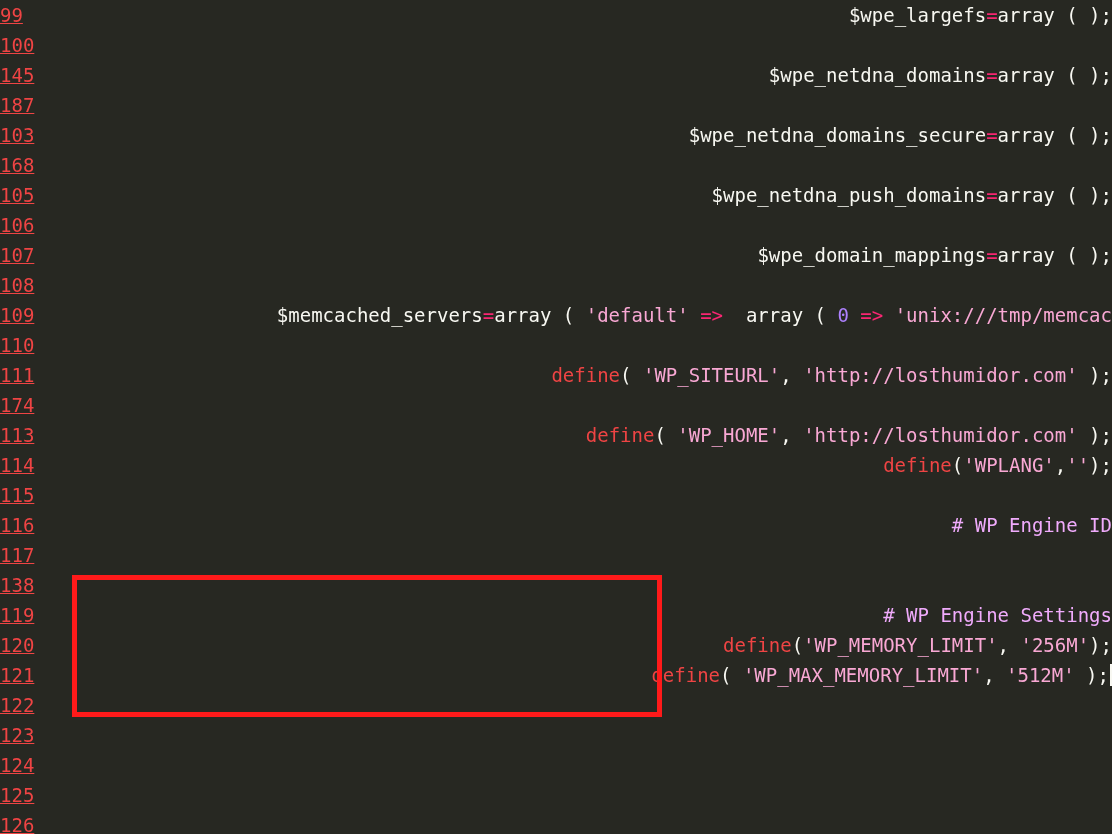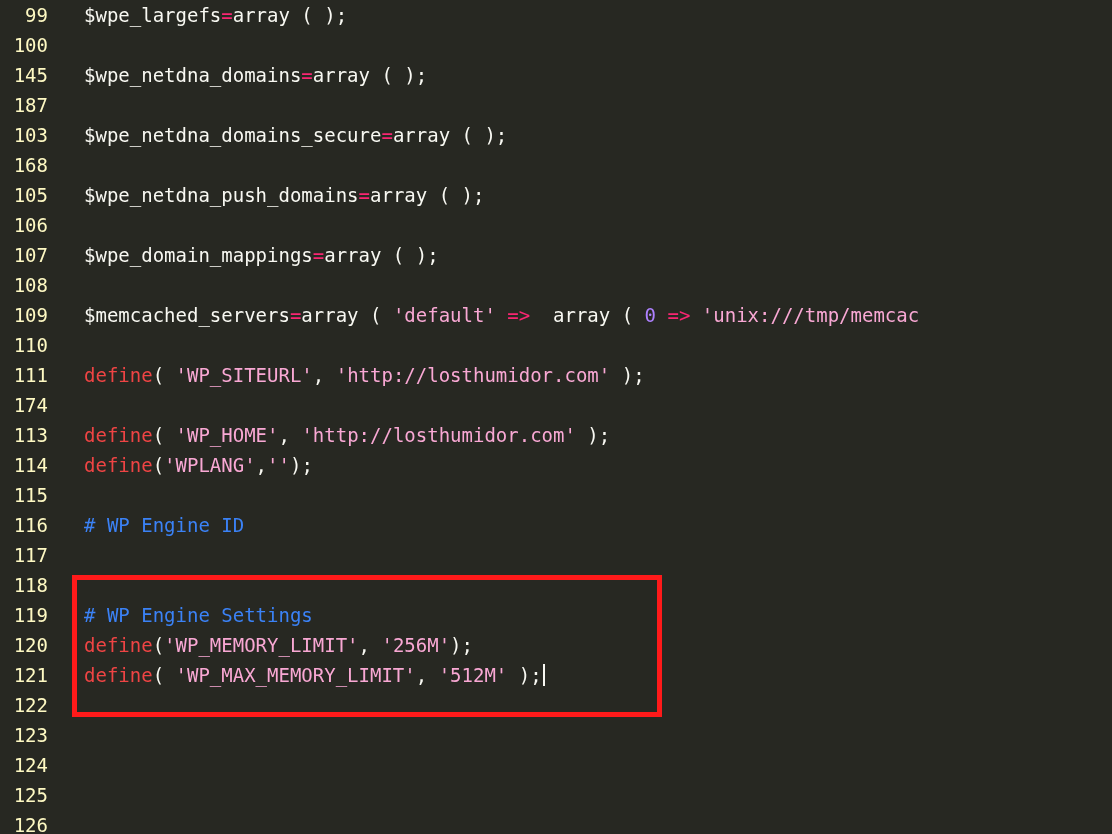--- a/index.html
+++ b/index.html
@@ -12,45 +12,46 @@
     color:#f8f8f2;
   }
   .editor{
     position:relative;
     display:flex;
     width:1112px;
     height:834px;
   }
   .gutter{
     width:66px;
-    text-align:right;
-    color:#fef9c3;
+    color:#ef4444;
     user-select:none;
     padding-top:0;
+    text-decoration:underline;
   }
   .gutter div{
     padding-right:18px;
     height:30px;
   }
   .code{
     flex:1;
     position:relative;
     padding-left:18px;
     white-space:pre;
     overflow:hidden;
+    text-align:right;
   }
   .code div.row{
     height:30px;
   }
   .tok-default{ color:#f8f8f2; }
   .tok-op{ color:#f92672; }
   .tok-func{ color:#ef4444; }
   .tok-string{ color:#f9a8d4; }
   .tok-number{ color:#ae81ff; }
-  .tok-comment{ color:#3b82f6; }
+  .tok-comment{ color:#f0abfc; }
   .annot{
     position:absolute;
     border:5px solid #ff1a1a;
     pointer-events:none;
   }
   .cursor{
     display:inline-block;
     width:2px;
     height:22px;
     background:#f8f8f2;
@@ -77,21 +78,21 @@
       <div>108</div>
       <div>109</div>
       <div>110</div>
       <div>111</div>
       <div>174</div>
       <div>113</div>
       <div>114</div>
       <div>115</div>
       <div>116</div>
       <div>117</div>
-      <div>118</div>
+      <div>138</div>
       <div>119</div>
       <div>120</div>
       <div>121</div>
       <div>122</div>
       <div>123</div>
       <div>124</div>
       <div>125</div>
       <div>126</div>
     </div>
   <div class="code"><div class="row"><span class="tok-default">$wpe_largefs</span><span class="tok-op">=</span><span class="tok-default">array ( );</span></div><div class="row"></div><div class="row"><span class="tok-default">$wpe_netdna_domains</span><span class="tok-op">=</span><span class="tok-default">array ( );</span></div><div class="row"></div><div class="row"><span class="tok-default">$wpe_netdna_domains_secure</span><span class="tok-op">=</span><span class="tok-default">array ( );</span></div><div class="row"></div><div class="row"><span class="tok-default">$wpe_netdna_push_domains</span><span class="tok-op">=</span><span class="tok-default">array ( );</span></div><div class="row"></div><div class="row"><span class="tok-default">$wpe_domain_mappings</span><span class="tok-op">=</span><span class="tok-default">array ( );</span></div><div class="row"></div><div class="row"><span class="tok-default">$memcached_servers</span><span class="tok-op">=</span><span class="tok-default">array ( </span><span class="tok-string">'default'</span><span class="tok-default"> </span><span class="tok-op">=&gt;</span><span class="tok-default">  array ( </span><span class="tok-number">0</span><span class="tok-default"> </span><span class="tok-op">=&gt;</span><span class="tok-default"> </span><span class="tok-string">'unix:///tmp/memcac</span></div><div class="row"></div><div class="row"><span class="tok-func">define</span><span class="tok-default">( </span><span class="tok-string">'WP_SITEURL'</span><span class="tok-default">, </span><span class="tok-string">'http://losthumidor.com'</span><span class="tok-default"> );</span></div><div class="row"></div><div class="row"><span class="tok-func">define</span><span class="tok-default">( </span><span class="tok-string">'WP_HOME'</span><span class="tok-default">, </span><span class="tok-string">'http://losthumidor.com'</span><span class="tok-default"> );</span></div><div class="row"><span class="tok-func">define</span><span class="tok-default">(</span><span class="tok-string">'WPLANG'</span><span class="tok-default">,</span><span class="tok-string">''</span><span class="tok-default">);</span></div><div class="row"></div><div class="row"><span class="tok-comment"># WP Engine ID</span></div><div class="row"></div><div class="row"></div><div class="row"><span class="tok-comment"># WP Engine Settings</span></div><div class="row"><span class="tok-func">define</span><span class="tok-default">(</span><span class="tok-string">'WP_MEMORY_LIMIT'</span><span class="tok-default">, </span><span class="tok-string">'256M'</span><span class="tok-default">);</span></div><div class="row"><span class="tok-func">define</span><span class="tok-default">( </span><span class="tok-string">'WP_MAX_MEMORY_LIMIT'</span><span class="tok-default">, </span><span class="tok-string">'512M'</span><span class="tok-default"> );</span><span class="cursor"></span></div><div class="row"></div><div class="row"></div><div class="row"></div><div class="row"></div><div class="row"></div></div>

